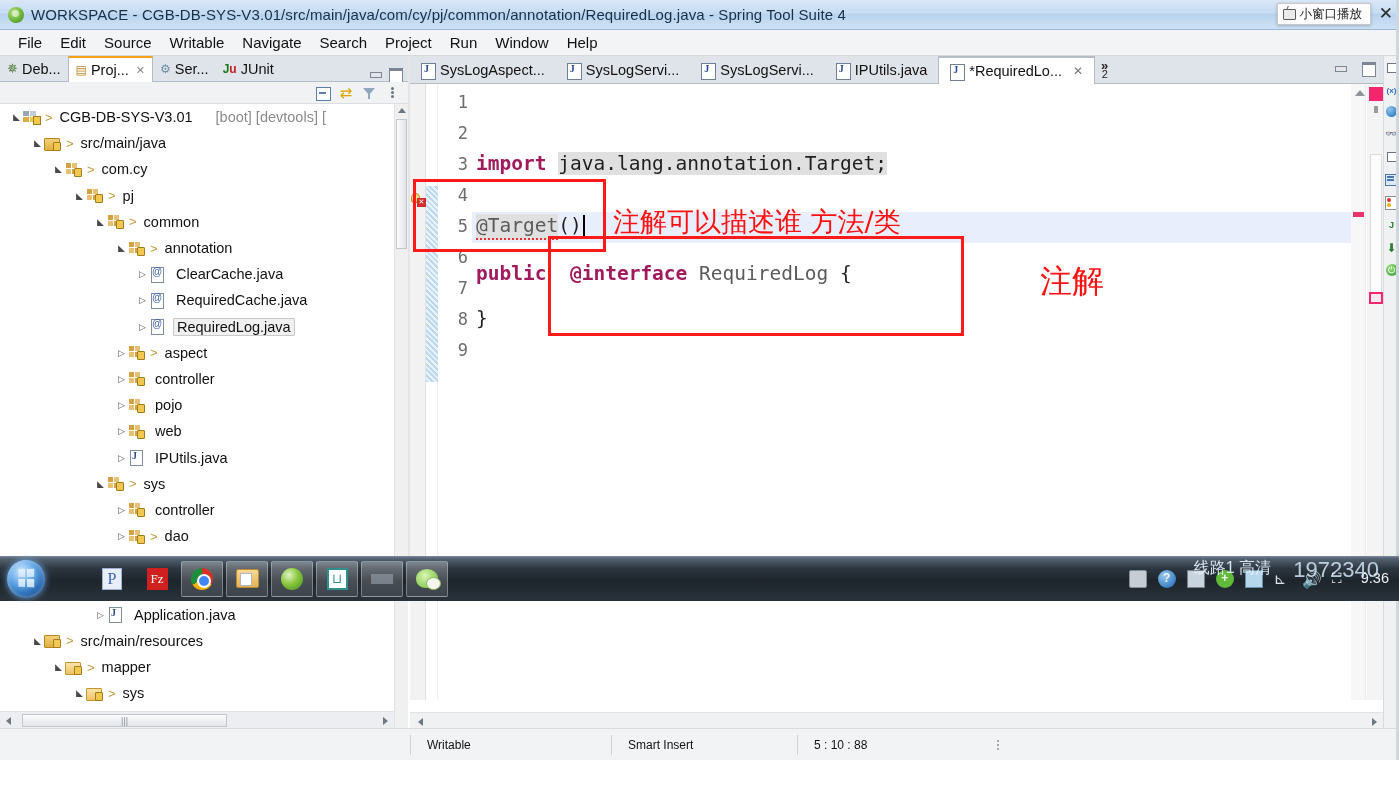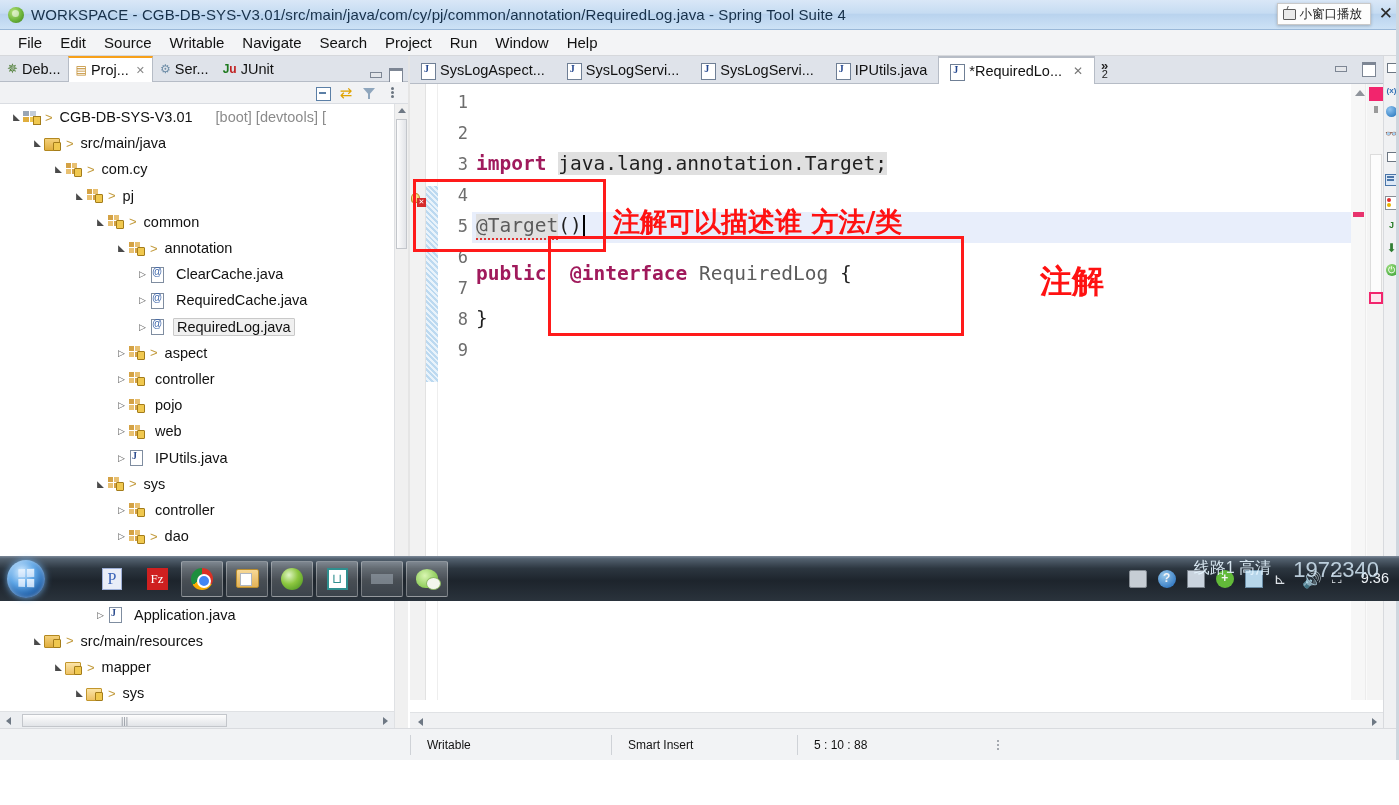--- a/index.html
+++ b/index.html
@@ -329,21 +329,21 @@
     border-bottom: 2px dotted #e03030; padding-bottom:1px;
   }
   .caret {
     display:inline-block; width:2px; height:21px; background:#000;
     vertical-align:-4px; margin-left:1px;
   }
 
   
   .redbox { position:absolute; border: 3px solid #ff1a1a; }
   .rednote {
-    position:absolute; color:#ff1111; font-size:27px; font-weight:bold;
+    position:absolute; color:#ff1111; font-size:27px; font-weight:normal;
     font-family:"DejaVu Sans", sans-serif; white-space:nowrap;
   }
 
   
   .ed-rulers {
     position:absolute; right: 0; top: 28px; width: 34px; height: 616px; background:#fafafa;
   }
   .ed-annotbar {
     position:absolute; left:0; top:0; width:15px; height:616px; background:#f7f7f7;
     border-right:1px solid #ececec;

